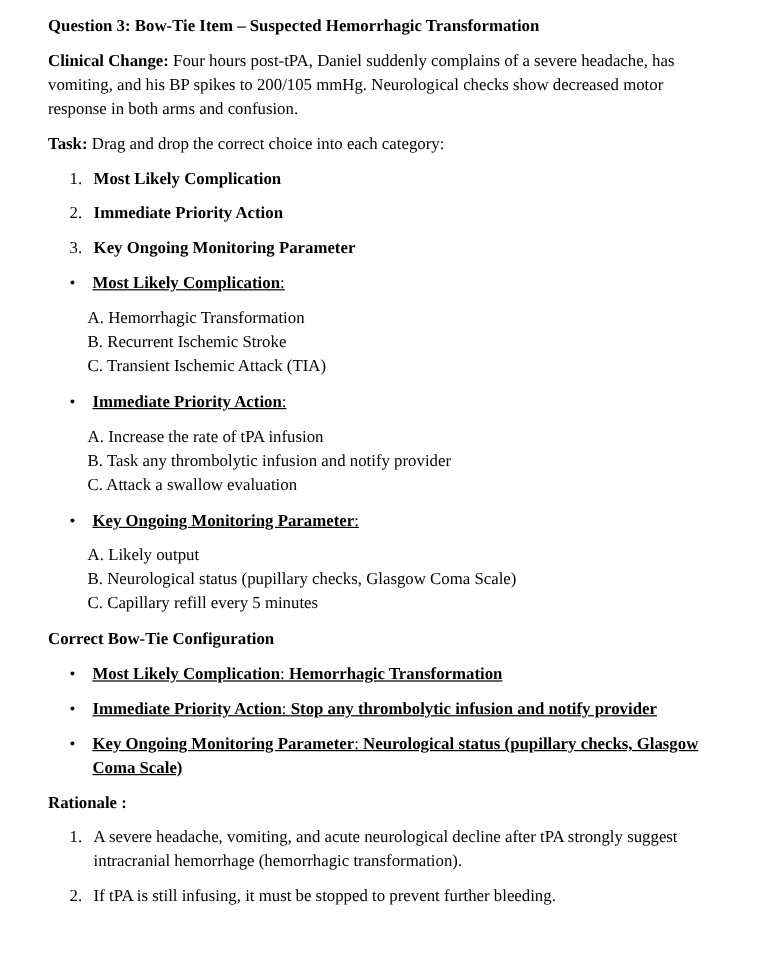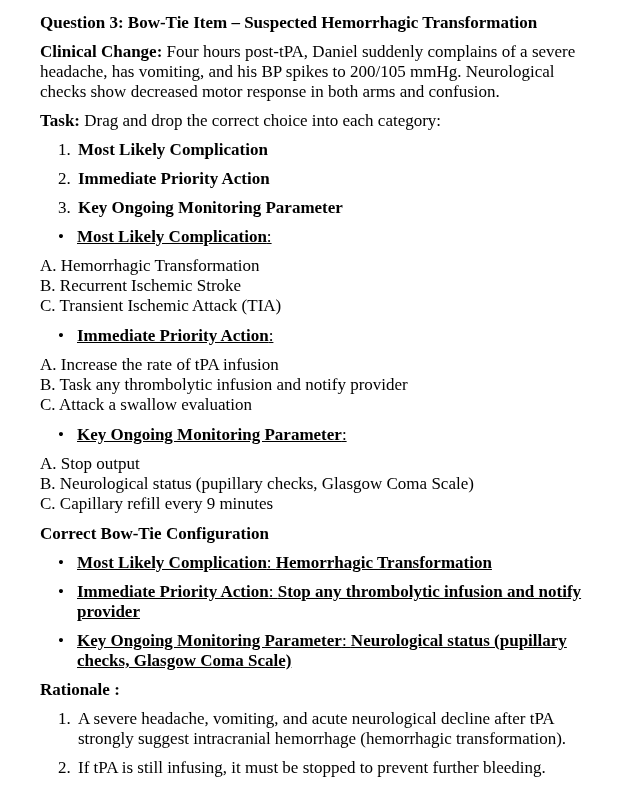--- a/index.html
+++ b/index.html
@@ -6,21 +6,21 @@
     margin: 0;
     padding: 0;
     background: #ffffff;
   }
   .page {
     width: 631px;
     height: 796px;
     background: #ffffff;
     color: #000000;
     font-family: "Liberation Serif", "DejaVu Serif", serif;
-    font-size: 17px;
+    font-size: 14px;
     line-height: 20px;
     overflow: hidden;
     box-sizing: border-box;
     padding: 13px 38px 0 40px;
   }
   .block { margin: 0 0 9px 0; }
   .bold { font-weight: bold; }
   .heading { font-weight: bold; margin: 0 0 9px 0; }
 
   
@@ -43,20 +43,21 @@
   }
   .bullet-item .bullet {
     margin-left: 18px;
     width: 19px;
     flex: 0 0 19px;
   }
   .bullet-item .text { flex: 1; text-decoration: underline; }
 
   .option-group { margin: 0 0 10px 0; }
   .option-group .choices {
+    margin-left: 33px;
   }
   .colon { font-weight: normal; }
 </style>
 </head>
 <body>
 
 <div class="page">
 
   <div class="heading">Question 3: Bow-Tie Item – Suspected Hemorrhagic Transformation</div>
 
@@ -105,23 +106,23 @@
         <div>C. Attack a swallow evaluation</div>
       </div>
     </div>
 
     <div class="option-group">
       <div class="bullet-item">
         <span class="bullet">•</span>
         <div class="text"><span class="bold">Key Ongoing Monitoring Parameter</span><span class="colon">:</span></div>
       </div>
       <div class="choices">
-        <div>A. Stop output</div>
+        <div>A. Likely output</div>
         <div>B. Neurological status (pupillary checks, Glasgow Coma Scale)</div>
-        <div>C. Capillary refill every 9 minutes</div>
+        <div>C. Capillary refill every 5 minutes</div>
       </div>
     </div>
 
   </div>
 
   <div class="heading">Correct Bow-Tie Configuration</div>
 
   <div>
     <div class="bullet-item">
       <span class="bullet">•</span>

